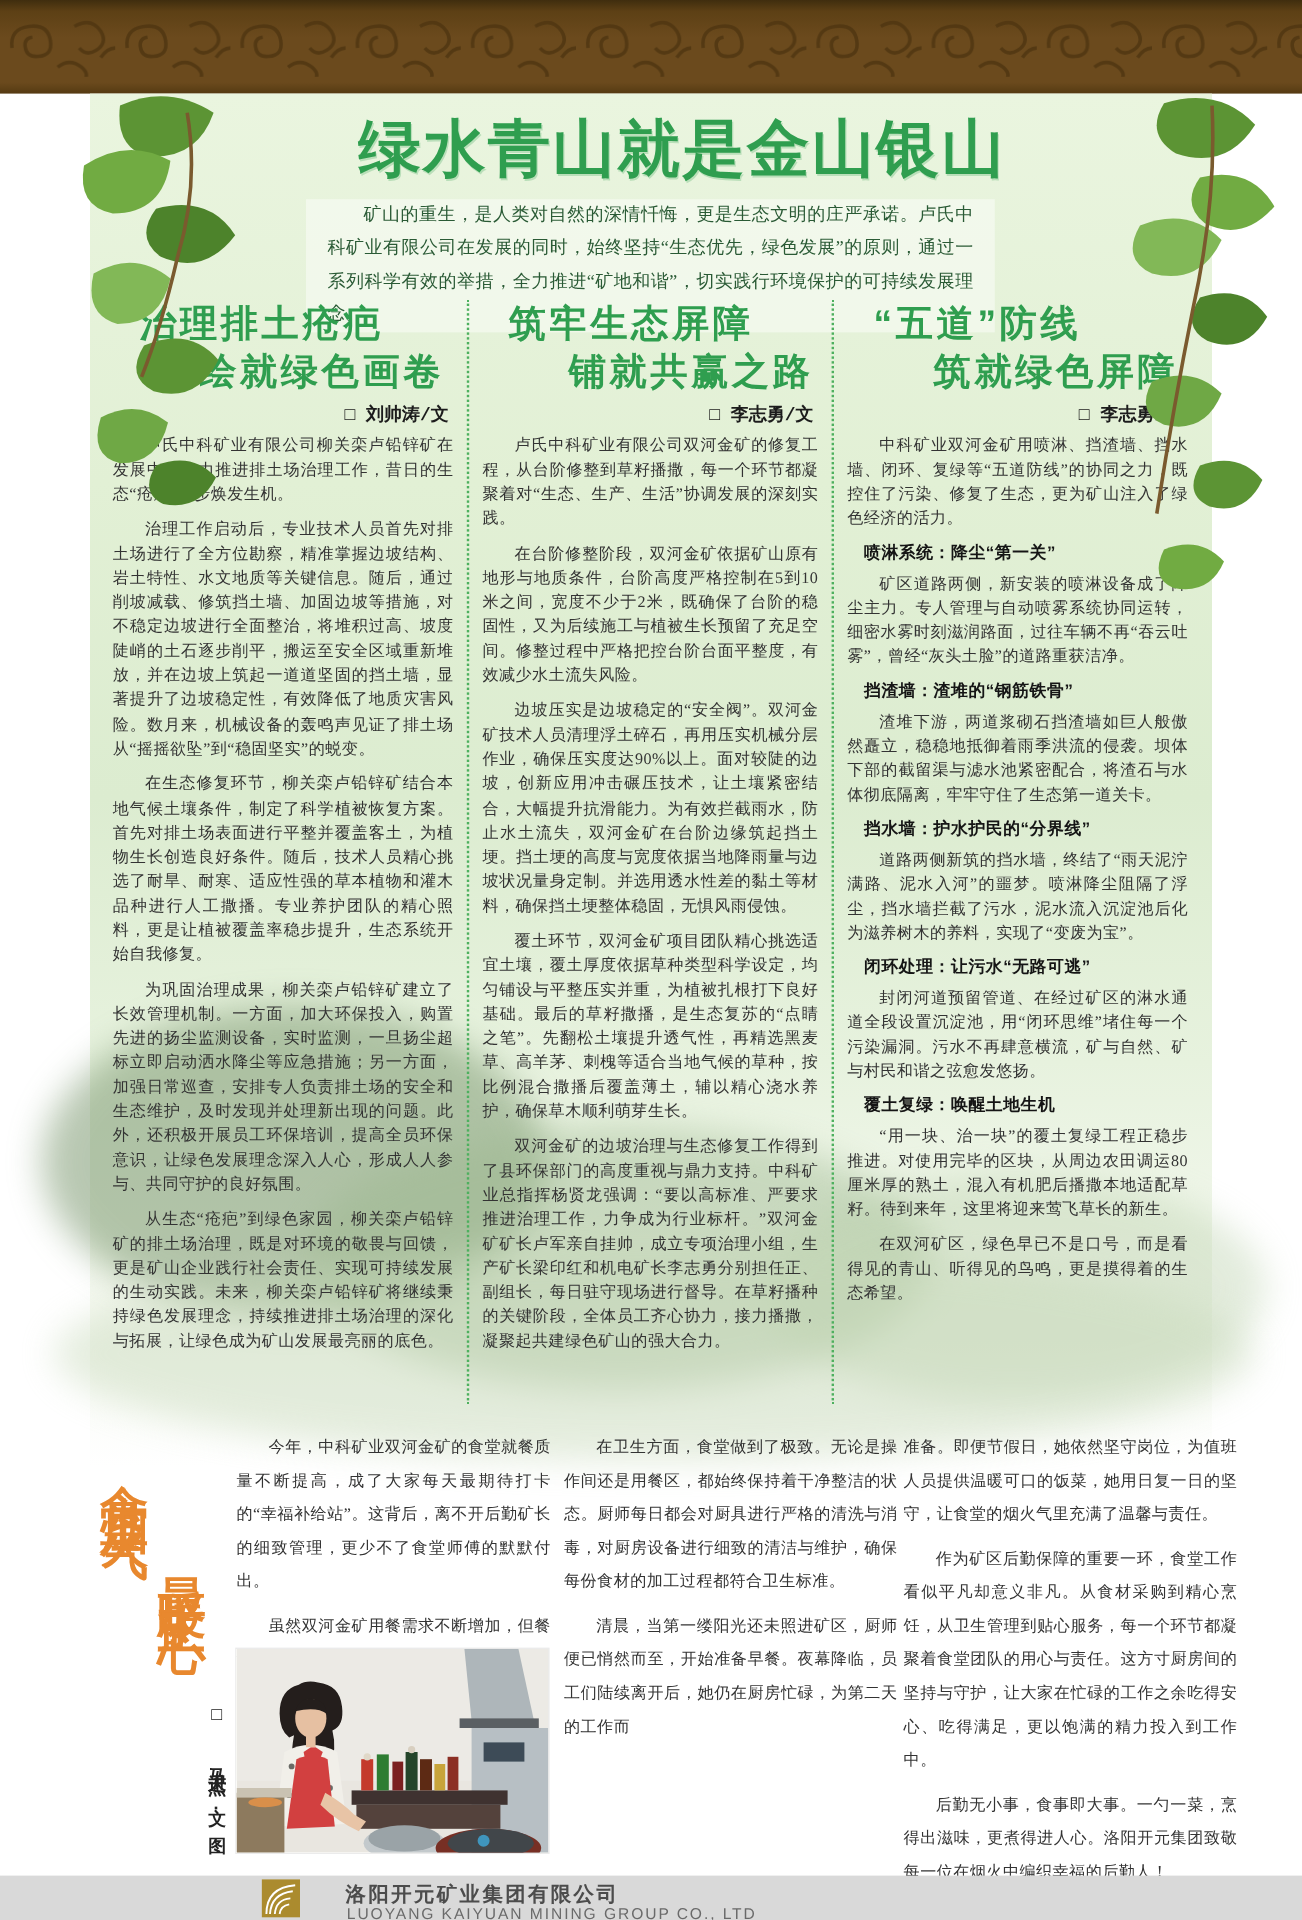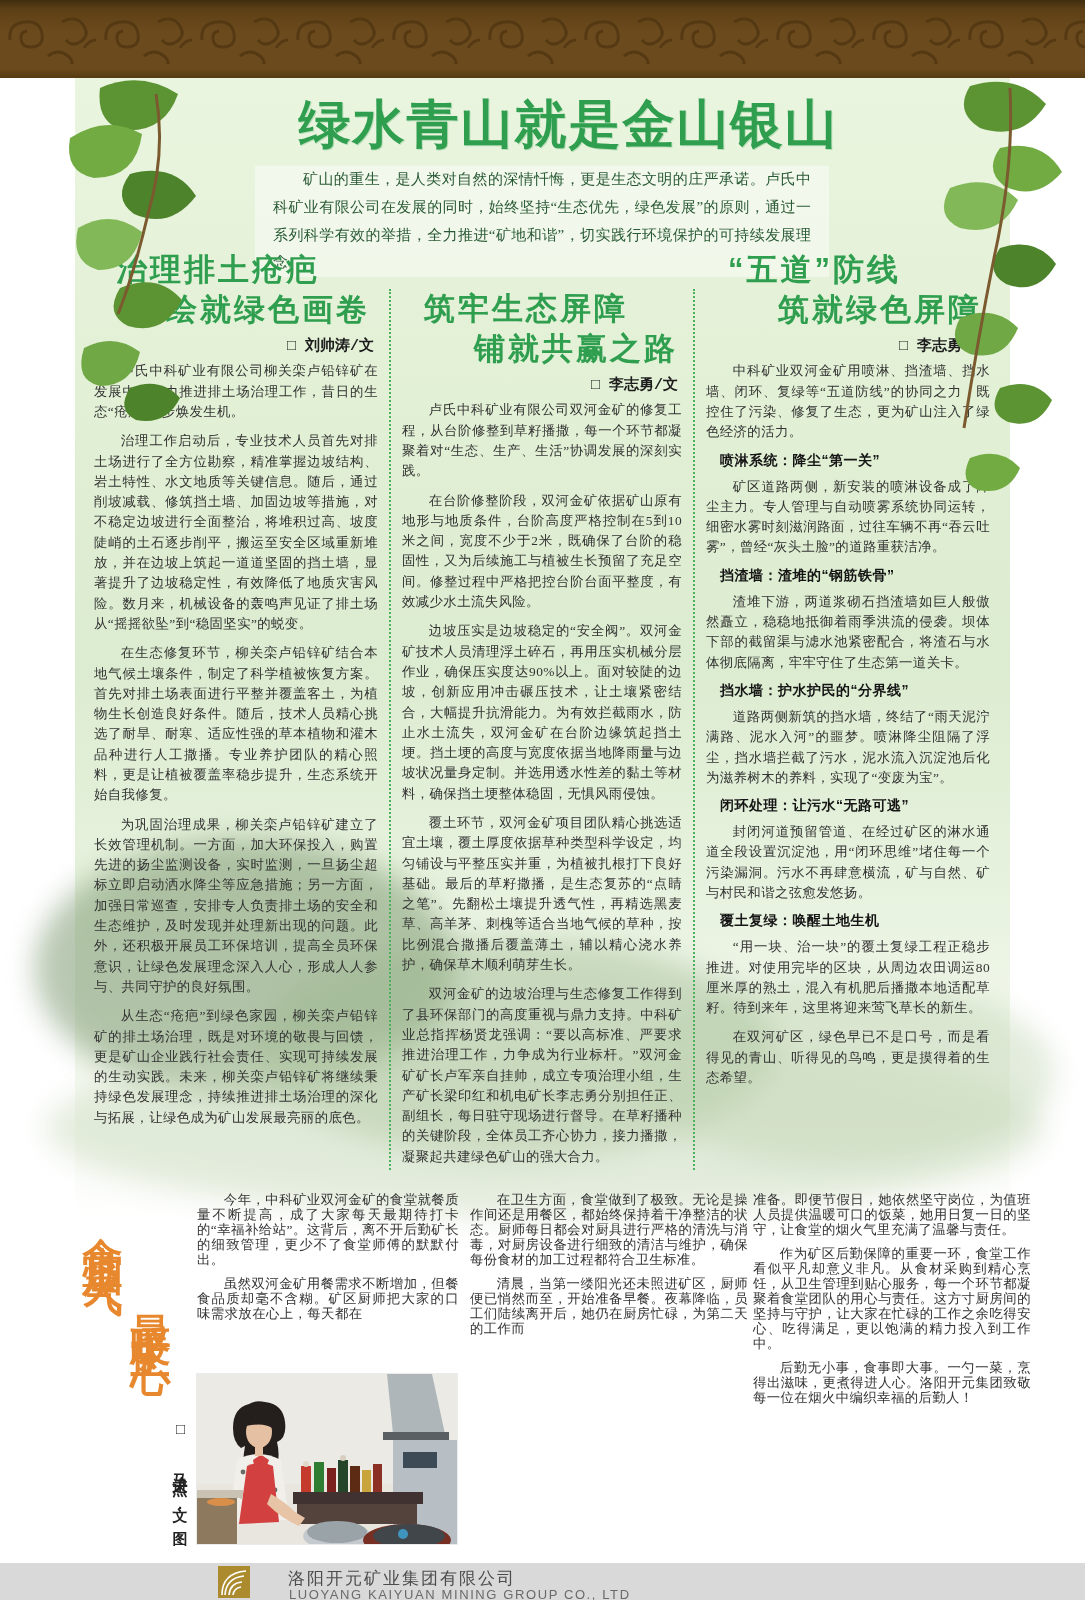--- a/index.html
+++ b/index.html
@@ -28,51 +28,51 @@
          background:rgba(255,255,255,.45);color:#2a5a35;font-size:15px;line-height:1.85;
          text-align:justify;}
   .intro p{margin:0;text-indent:2em;}
 
   
   .leaves{position:absolute;pointer-events:none;}
 
   
   .cols{position:absolute;left:8px;top:172px;width:918px;height:920px;display:flex;}
   .art{width:306px;box-sizing:border-box;padding:0 11px;overflow:hidden;}
-  .art.mid{border-left:2px dotted #4db05e;border-right:2px dotted #4db05e;margin-top:39px;}
+  .art.mid{border-left:2px dotted #4db05e;border-right:2px dotted #4db05e;}
   .col-title{font-family:"Liberation Sans","DejaVu Sans",sans-serif;font-weight:bold;
              color:#2f9e4f;font-size:31px;line-height:1.28;letter-spacing:3px;}
   .col-title .l1{margin-left:22px;}
   .col-title .l2{margin-left:72px;}
   .byline{text-align:right;font-family:Liberation Mono, monospace;
           font-size:15px;color:#1c1c1c;margin:7px 4px 6px 0;font-weight:bold;}
   .art p{margin:0 0 9px 0;font-size:13.4px;line-height:20.3px;color:#333;
          text-align:justify;text-indent:2em;letter-spacing:.4px;}
   .subhead{font-family:"Liberation Sans","DejaVu Sans",sans-serif;font-weight:bold;
            color:#151515;font-size:14px;margin:4px 0 7px 0;text-indent:1em;letter-spacing:.5px;}
 
   
   .v-title{position:absolute;writing-mode:vertical-rl;text-orientation:upright;
            font-family:"Liberation Sans","DejaVu Sans",sans-serif;font-weight:bold;
            color:#e8882e;font-size:40px;letter-spacing:10px;}
   .v-byline{position:absolute;writing-mode:vertical-rl;text-orientation:upright;
             font-family:"Liberation Sans","DejaVu Sans",sans-serif;
             color:#222;font-size:15px;letter-spacing:4px;font-weight:bold;}
-  .btxt{position:absolute;font-size:13.4px;line-height:15px;color:#333;
+  .btxt{position:absolute;font-size:13.4px;line-height:28px;color:#333;
         text-align:justify;letter-spacing:.4px;}
   .btxt p{margin:0 0 9px 0;text-indent:2em;}
   .btxt p.cont{text-indent:0;}
   .photo{position:absolute;left:197px;top:1374px;width:260px;height:170px;overflow:hidden;
          box-shadow:0 0 0 1px rgba(0,0,0,.08);}
 
   
   .footer{position:absolute;left:0;top:1563px;width:1085px;height:37px;background:#d9d9d9;}
   .footer .logo{position:absolute;left:218px;top:3px;}
   .footer .cn{position:absolute;left:288px;top:4px;font-family:"Liberation Sans","DejaVu Sans",sans-serif;
-              font-weight:normal;font-size:17px;color:#4c4c4c;letter-spacing:2px;}
+              font-weight:bold;font-size:17px;color:#4c4c4c;letter-spacing:2px;}
   .footer .en{position:absolute;left:289px;top:24px;font-family:"Liberation Sans","DejaVu Sans",sans-serif;
               font-size:13px;color:#6a6a6a;letter-spacing:1.6px;}
 </style>
 </head>
 <body>
 
 <div id="page">
 
   <div class="band">
     <svg width="1085" height="78">

